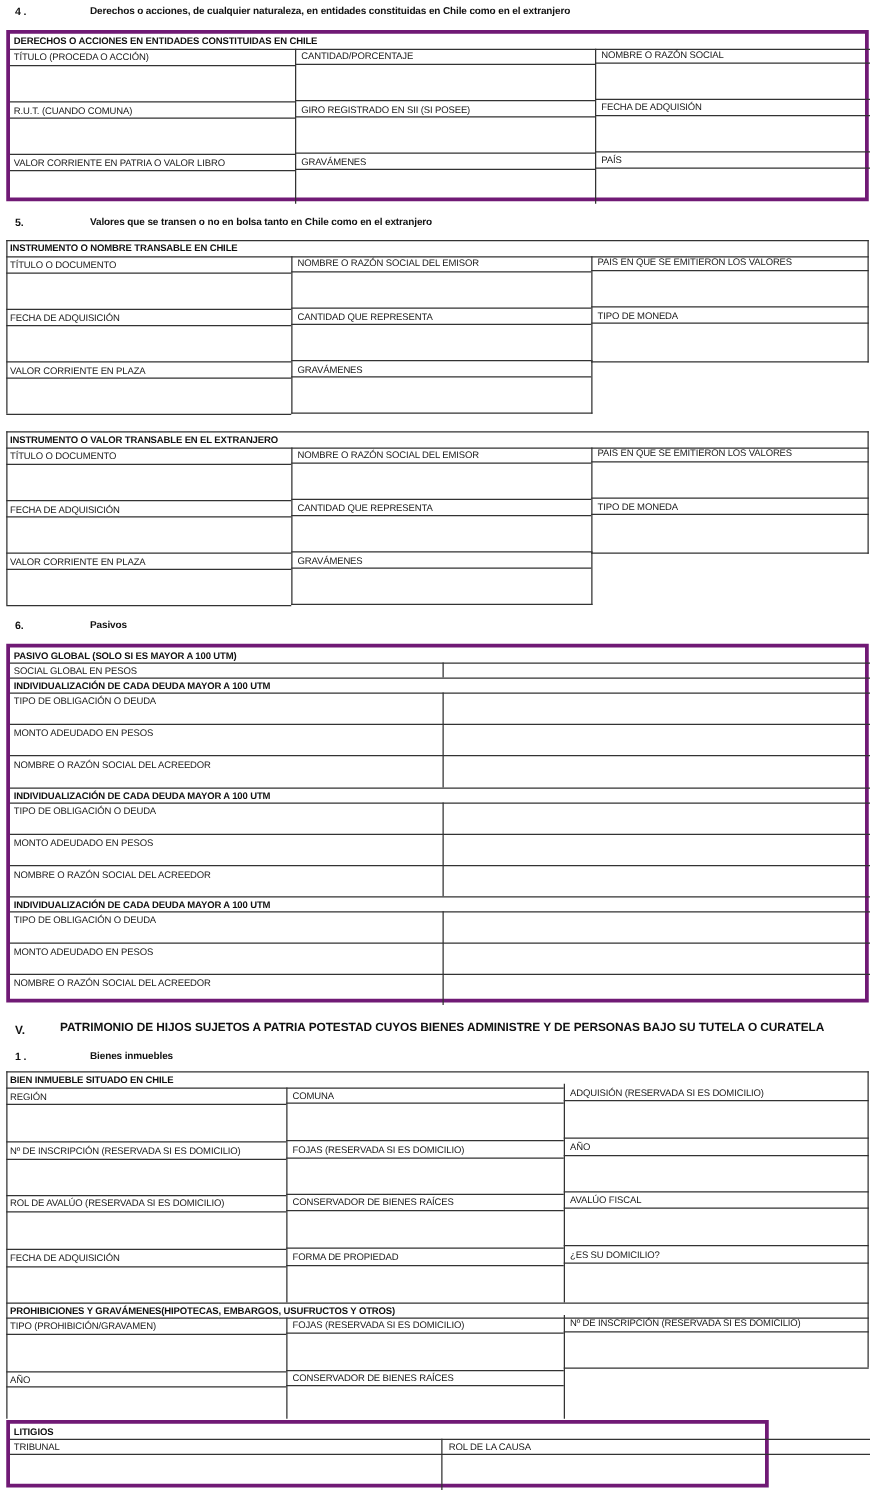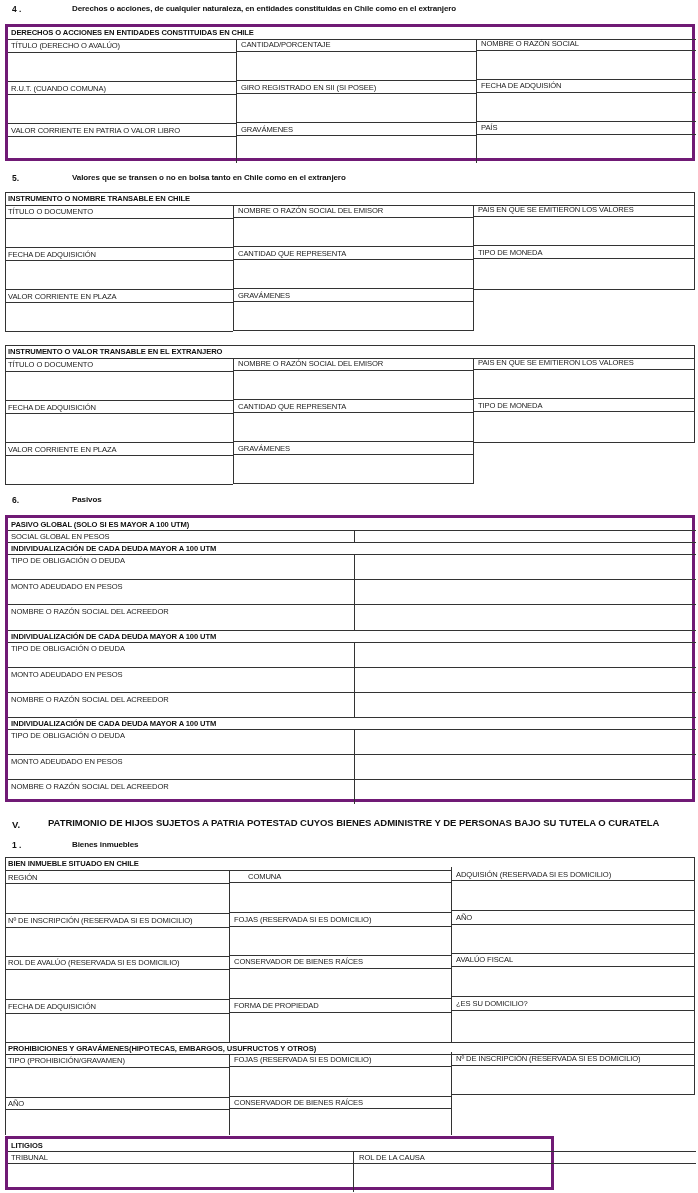--- a/index.html
+++ b/index.html
@@ -26,21 +26,21 @@
 <div class="abs sec-num" style="left:12px;top:4px">4 .</div>
 <div class="abs sec-title" style="left:48px;top:4px">Derechos o acciones, de cualquier naturaleza, en entidades constituidas en Chile como en el extranjero</div>
 
 <div class="tbl" style="left:5px;top:24px;width:690px;height:137px">
   <div class="hdr" style="left:3px;top:1px">DERECHOS O ACCIONES EN ENTIDADES CONSTITUIDAS EN CHILE</div>
   <div class="hl" style="left:0;top:12px;width:688px"></div>
 
   <div class="vl" style="left:228px;top:12px;height:124px"></div>
   <div class="vl" style="left:468px;top:12px;height:124px"></div>
 
-  <div class="lbl" style="left:3px;top:14px">TÍTULO (DERECHO O AVALÚO)</div>
+  <div class="lbl" style="left:3px;top:14px">TÍTULO (PROCEDA O ACCIÓN)</div>
   <div class="lbl" style="left:233px;top:13px">CANTIDAD/PORCENTAJE</div>
   <div class="lbl" style="left:473px;top:12px">NOMBRE O RAZÓN SOCIAL</div>
   <div class="hl" style="left:0;top:25px;width:228px"></div>
   <div class="hl" style="left:228px;top:24px;width:240px"></div>
   <div class="hl" style="left:468px;top:23px;width:220px"></div>
   <div class="field" style="left:0;top:26px;width:228px;height:28px"></div>
   <div class="field" style="left:229px;top:25px;width:239px;height:28px"></div>
   <div class="field" style="left:469px;top:24px;width:219px;height:28px"></div>
 
   <div class="hl" style="left:0;top:54px;width:228px"></div>
@@ -218,21 +218,21 @@
 <div class="abs" style="left:5px;top:857px;width:690px;height:278px">
   <div class="hl" style="left:0;top:0;width:690px"></div>
   <div class="vl" style="left:0;top:0;height:278px"></div>
   <div class="vl" style="left:689px;top:0;height:237px"></div>
   <div class="hdr" style="left:3px;top:2px">BIEN INMUEBLE SITUADO EN CHILE</div>
   <div class="hl" style="left:0;top:13px;width:446px"></div>
   <div class="vl" style="left:224px;top:13px;height:172px"></div>
   <div class="vl" style="left:446px;top:10px;height:175px"></div>
 
   <div class="lbl" style="left:3px;top:16px">REGIÓN</div>
-  <div class="lbl" style="left:243px;top:15px">COMUNA</div>
+  <div class="lbl" style="left:229px;top:15px">COMUNA</div>
   <div class="lbl" style="left:451px;top:13px">ADQUISIÓN (RESERVADA SI ES DOMICILIO)</div>
   <div class="hl" style="left:0;top:26px;width:224px"></div>
   <div class="hl" style="left:224px;top:25px;width:222px"></div>
   <div class="hl" style="left:446px;top:23px;width:244px"></div>
   <div class="field" style="left:1px;top:27px;width:223px;height:28px"></div>
   <div class="field" style="left:225px;top:26px;width:221px;height:28px"></div>
   <div class="field" style="left:447px;top:24px;width:242px;height:28px"></div>
 
   <div class="hl" style="left:0;top:56px;width:224px"></div>
   <div class="hl" style="left:224px;top:55px;width:222px"></div>
@@ -291,21 +291,21 @@
   <div class="hl" style="left:0;top:240px;width:224px"></div>
   <div class="hl" style="left:224px;top:239px;width:222px"></div>
   <div class="lbl" style="left:3px;top:242px">AÑO</div>
   <div class="lbl" style="left:229px;top:241px">CONSERVADOR DE BIENES RAÍCES</div>
   <div class="hl" style="left:0;top:252px;width:224px"></div>
   <div class="hl" style="left:224px;top:251px;width:222px"></div>
   <div class="field" style="left:1px;top:253px;width:223px;height:25px"></div>
   <div class="field" style="left:225px;top:252px;width:221px;height:26px"></div>
 </div>
 
-<div class="tbl" style="left:5px;top:1136px;width:549px;height:54px">
+<div class="tbl" style="left:5px;top:1136px;width:610px;height:54px">
   <div class="hdr" style="left:3px;top:2px">LITIGIOS</div>
   <div class="hl" style="left:0;top:12px;width:688px"></div>
   <div class="vl" style="left:345px;top:12px;height:41px"></div>
   <div class="lbl" style="left:3px;top:14px">TRIBUNAL</div>
   <div class="lbl" style="left:351px;top:14px">ROL DE LA CAUSA</div>
   <div class="hl" style="left:0;top:24px;width:688px"></div>
   <div class="field" style="left:0;top:25px;width:345px;height:27px"></div>
   <div class="field" style="left:346px;top:25px;width:342px;height:27px"></div>
 </div>
 

